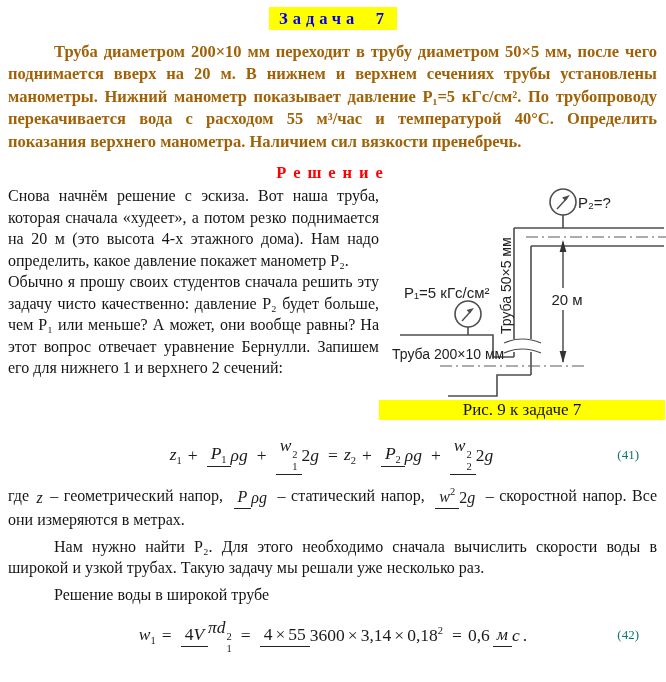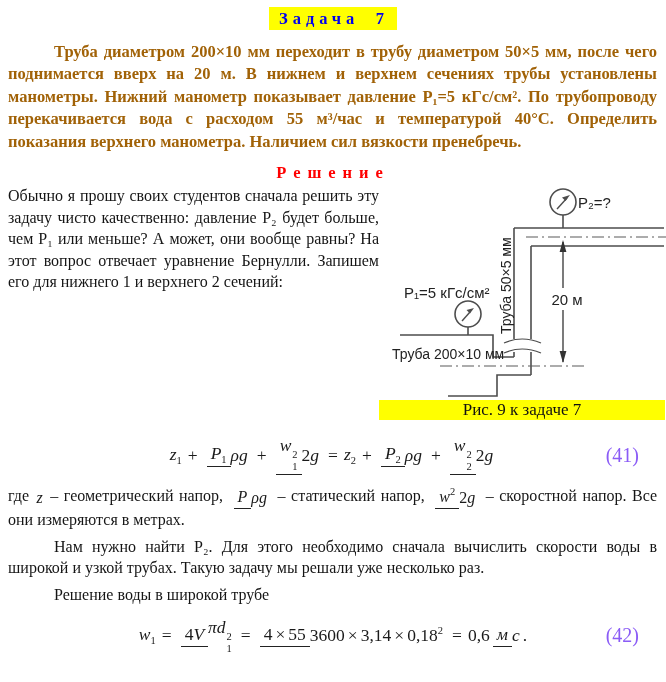--- a/index.html
+++ b/index.html
@@ -18,21 +18,21 @@
 
   .content-row{position:relative;margin-top:2px;height:240px;}
   .col-text{width:371px;margin-left:8px;}
   .col-text p{margin:0;font-size:16px;line-height:21.5px;text-align:justify;}
 
   .figure-block{position:absolute;left:378px;top:0;width:288px;height:240px;}
 
   .eqrow{position:relative;text-align:center;margin-top:6px;height:48px;
          display:flex;align-items:center;justify-content:center;}
   .eqtag{position:absolute;right:27px;top:50%;transform:translateY(-50%);
-         font-size:20px;color:#8b5cf6;}
+         font-size:13px;color:#0f766e;}
 
   .math{font-family:"Liberation Serif","DejaVu Serif",serif;font-size:17.5px;color:#1a1a1a;
         display:inline-flex;align-items:center;}
   .math.inline{font-size:16px;vertical-align:middle;margin:0 2px;}
   .math .mv{font-style:italic;}
   .math .mn,.math .mo,.math .mx{font-style:normal;}
   .math .mo{margin:0 6px;}
   .math .mx{margin:0 3px;}
   .math sub,.math sup{font-size:10.5px;font-style:normal;line-height:1;}
   .math sub{vertical-align:-4px;}
@@ -58,20 +58,21 @@
   </div>
 
   <p class="problem">Труба диаметром 200×10 мм переходит в трубу диаметром 50×5 мм, после чего поднимается вверх на 20 м. В нижнем и верхнем сечениях трубы установлены манометры. Нижний манометр показывает давление P₁=5 кГс/см². По трубопроводу перекачивается вода с расходом 55 м³/час и температурой 40°С. Определить показания верхнего манометра. Наличием сил вязкости пренебречь.</p>
 
   <div class="heading-row">
     <span class="sol-heading">Решение</span>
   </div>
 
   <div class="content-row">
     <div class="col-text">
+      <p>Снова начнём решение с эскиза. Вот наша труба, которая сначала «худеет», а потом резко поднимается на 20 м (это высота 4-х этажного дома). Нам надо определить, какое давление покажет манометр P₂.</p>
       <p>Обычно я прошу своих студентов сначала решить эту задачу чисто качественно: давление P₂ будет больше, чем P₁ или меньше? А может, они вообще равны? На этот вопрос отвечает уравнение Бернулли. Запишем его для нижнего 1 и верхнего 2 сечений:</p>
     </div>
 
     <div class="figure-block">
       <svg width="288" height="240" viewBox="0 0 288 240">
 
         <g stroke="#4d4d4d" fill="none" stroke-width="1.6">
           <circle cx="185" cy="17" r="13"></circle>
           <line x1="185" y1="30" x2="185" y2="43"></line>
           <line x1="179" y1="24" x2="189" y2="13" stroke-width="1.4"></line>

